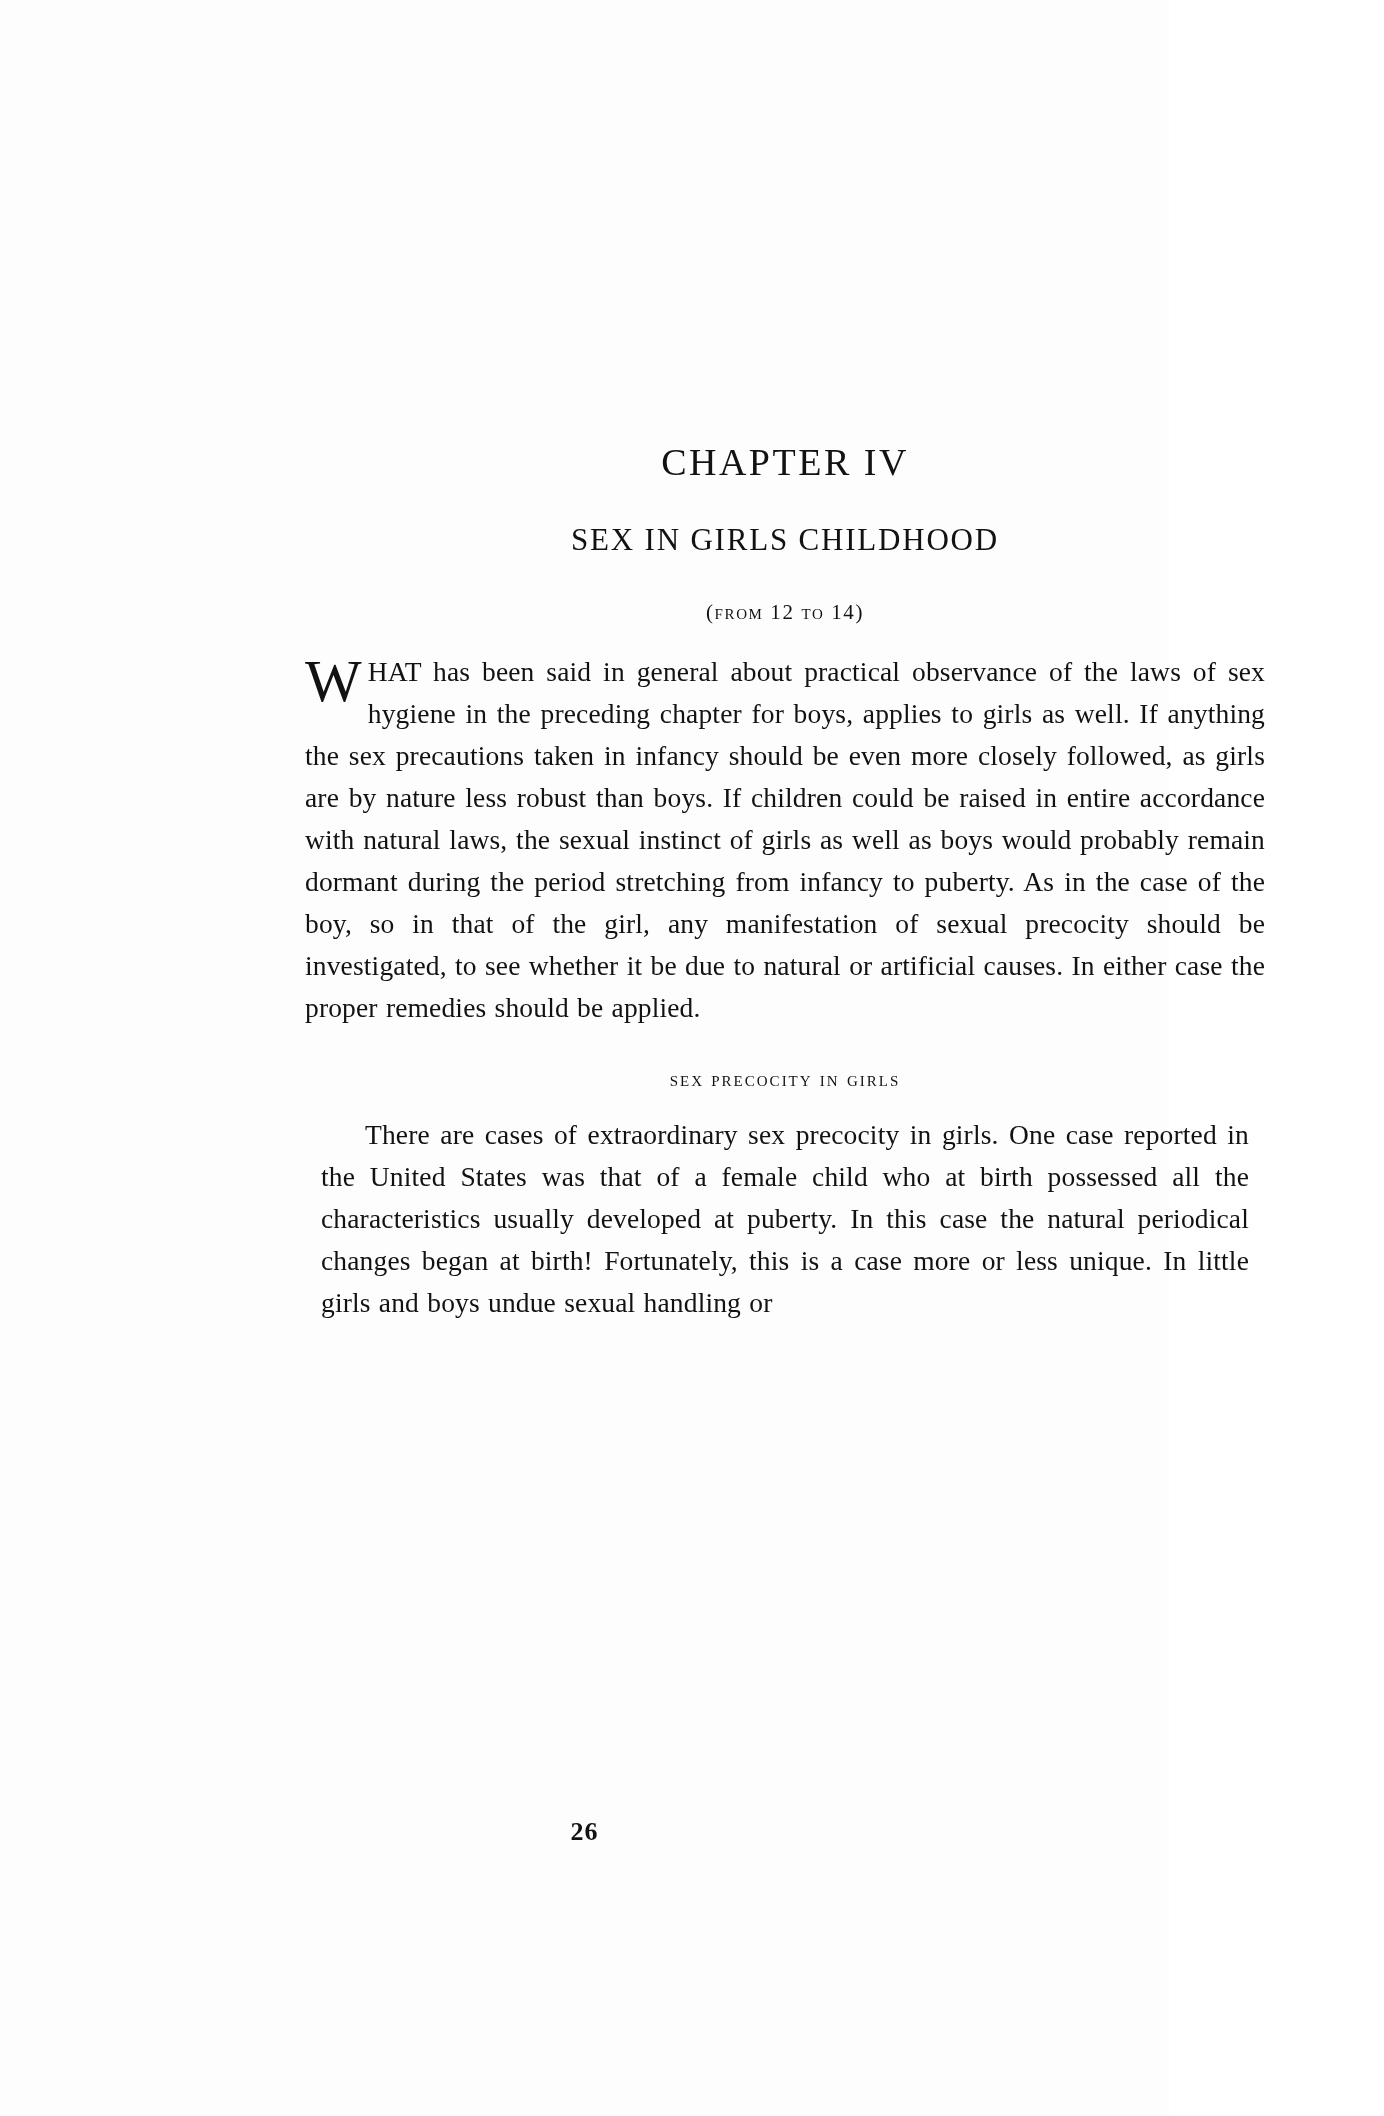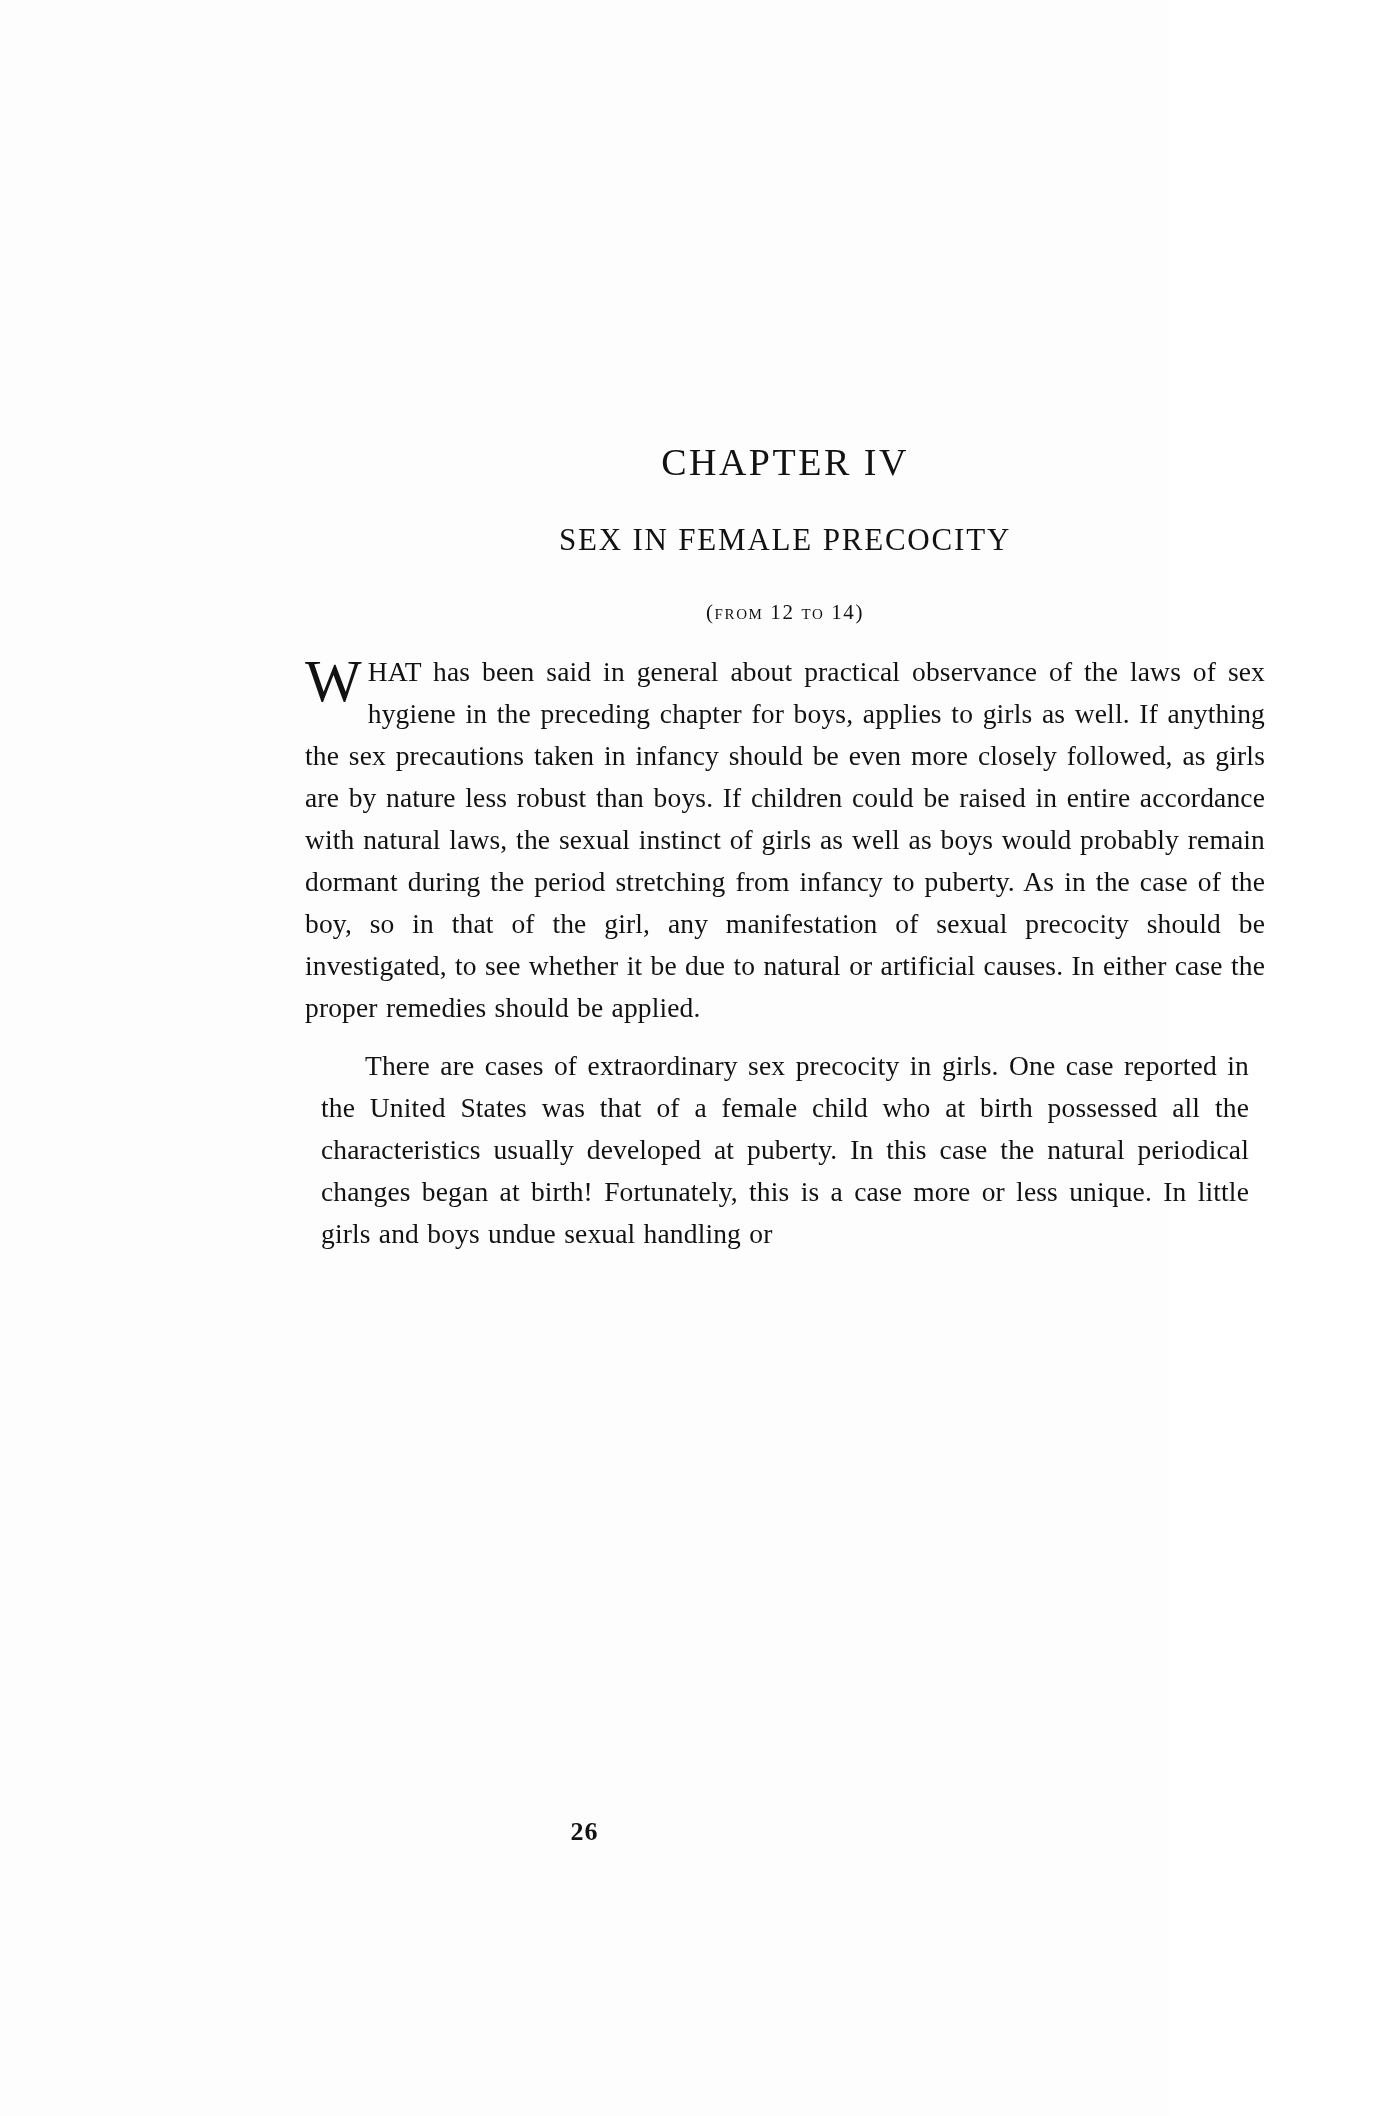--- a/index.html
+++ b/index.html
@@ -108,28 +108,29 @@
 </style>
 </head>
 <body>
 
 <div class="page">
 
   <div class="content">
 
     <h1 class="chapter-number">CHAPTER IV</h1>
 
-    <h2 class="chapter-title">SEX IN FEMALE PRECOCITY</h2>
+    <h2 class="chapter-title">SEX IN GIRLS CHILDHOOD</h2>
 
     <div class="chapter-subtitle">(FROM 12 TO 14)</div>
 
     <div class="dropcap-para">
       <span class="dropcap">W</span><span>HAT has been said in general about practical observance of the laws of sex hygiene in the preceding chapter for boys, applies to girls as well. If anything the sex precautions taken in infancy should be even more closely followed, as girls are by nature less robust than boys. If children could be raised in entire accordance with natural laws, the sexual instinct of girls as well as boys would probably remain dormant during the period stretching from infancy to puberty. As in the case of the boy, so in that of the girl, any manifestation of sexual precocity should be investigated, to see whether it be due to natural or artificial causes. In either case the proper remedies should be applied.</span>
     </div>
 
+    <div class="section-heading">SEX PRECOCITY IN GIRLS</div>
 
     <p class="body-text indent">There are cases of extraordinary sex precocity in girls. One case reported in the United States was that of a female child who at birth possessed all the characteristics usually developed at puberty. In this case the natural periodical changes began at birth! Fortunately, this is a case more or less unique. In little girls and boys undue sexual handling or</p>
 
   </div>
 
   <div class="page-number">26</div>
 
 </div>
 
 </body></html>

